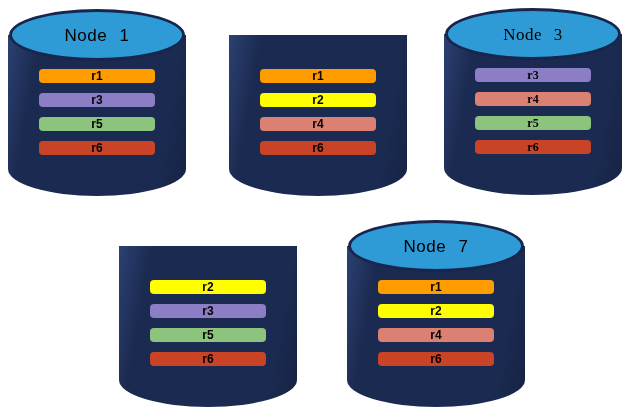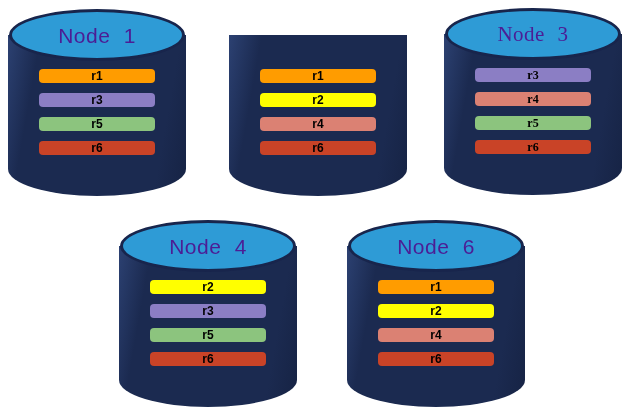--- a/index.html
+++ b/index.html
@@ -37,22 +37,22 @@
     height: 52px;
     background: #2e9bd6;
     border: 3px solid #18254c;
     border-radius: 50%;
     box-sizing: border-box;
     display: flex;
     align-items: center;
     justify-content: center;
   }
   .node-label {
-    color: #4c1d95;
-    font-size: 21px;
+    color: #000000;
+    font-size: 17px;
     font-weight: 400;
     letter-spacing: 0.5px;
     word-spacing: 7px;
     white-space: pre;
     padding-top: 1px;
   }
   .bars {
     position: absolute;
     left: 50%;
     transform: translateX(-50%);
@@ -104,34 +104,31 @@
     </div>
     <div class="bars">
         <div class="bar" style="background: rgb(139, 126, 196);">r3</div>
         <div class="bar" style="background: rgb(219, 129, 115);">r4</div>
         <div class="bar" style="background: rgb(140, 196, 126);">r5</div>
         <div class="bar" style="background: rgb(201, 67, 39);">r6</div>
       </div>
   </div>
     <div class="cylinder" style="left: 119px; top: 220px;">
     <div class="cyl-body"></div>
-    <div class="cyl-top">
-      <span class="node-label">Node 4</span>
-    </div>
     <div class="bars">
         <div class="bar" style="background: rgb(255, 255, 0);">r2</div>
         <div class="bar" style="background: rgb(139, 126, 196);">r3</div>
         <div class="bar" style="background: rgb(140, 196, 126);">r5</div>
         <div class="bar" style="background: rgb(201, 67, 39);">r6</div>
       </div>
   </div>
     <div class="cylinder" style="left: 347px; top: 220px;">
     <div class="cyl-body"></div>
     <div class="cyl-top">
-      <span class="node-label">Node 6</span>
+      <span class="node-label">Node 7</span>
     </div>
     <div class="bars">
         <div class="bar" style="background: rgb(255, 156, 0);">r1</div>
         <div class="bar" style="background: rgb(255, 255, 0);">r2</div>
         <div class="bar" style="background: rgb(219, 129, 115);">r4</div>
         <div class="bar" style="background: rgb(201, 67, 39);">r6</div>
       </div>
   </div>
   </div>
 

